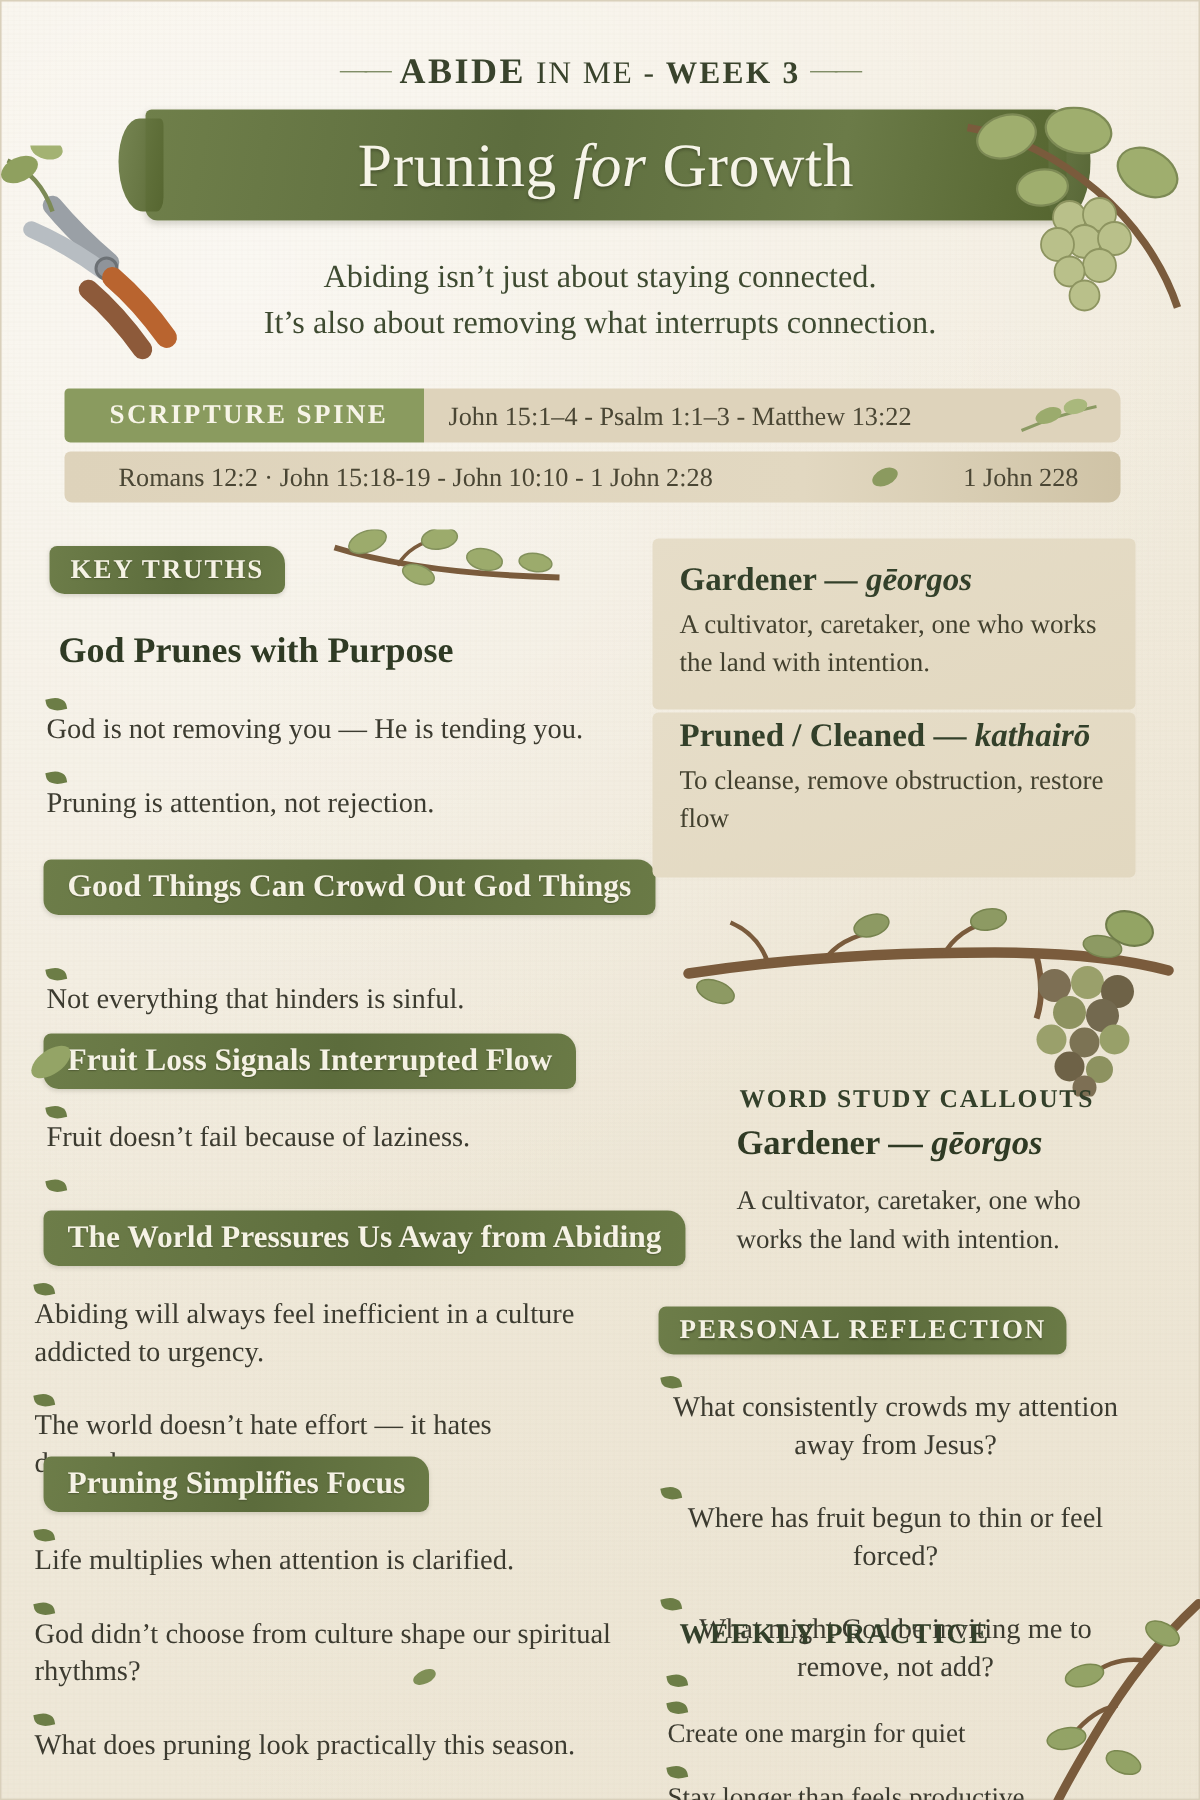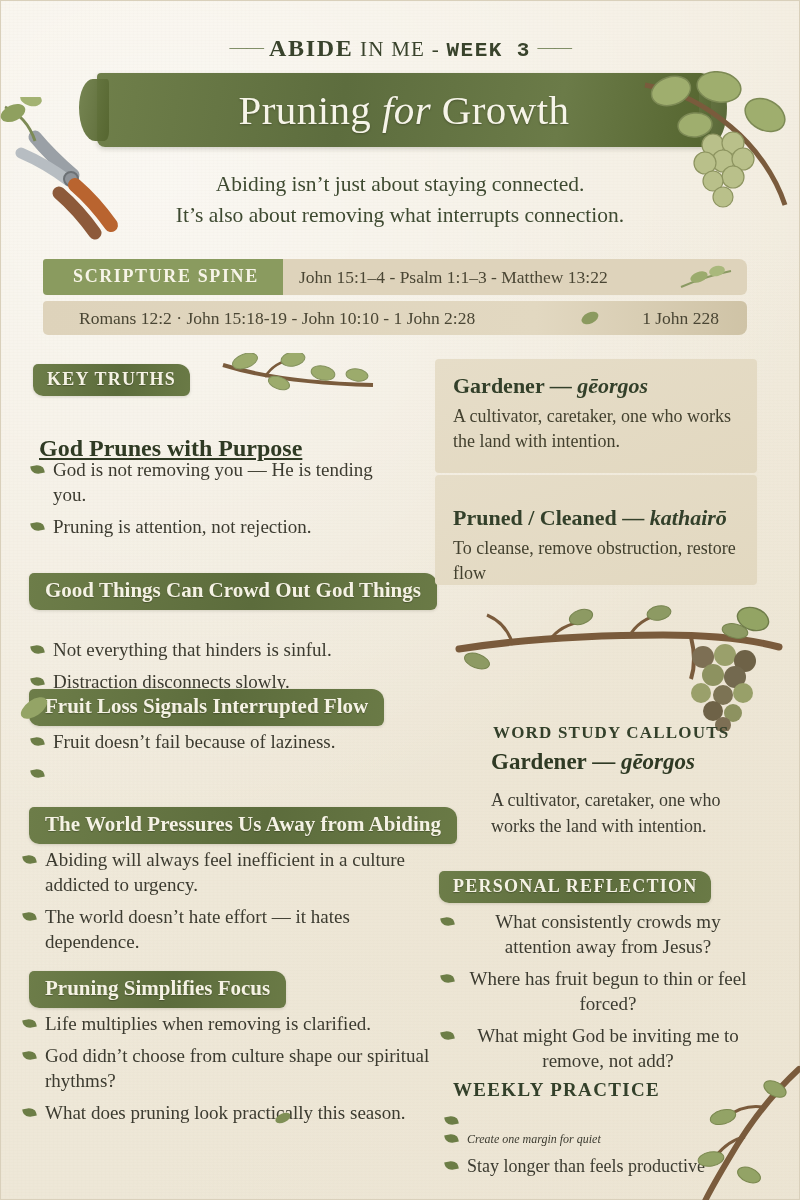--- a/index.html
+++ b/index.html
@@ -39,21 +39,21 @@
   .eyebrow {
     position: absolute;
     top: 34px; left: 0; right: 0;
     text-align: center;
     font-size: 21px;
     letter-spacing: .06em;
     color: #39432c;
   }
   .eyebrow .rule { color: #7d8a63; letter-spacing: -.08em; font-size: 18px; vertical-align: 3px;}
   .eyebrow b { font-weight: bold; font-size: 24px; letter-spacing: .07em;}
-  .eyebrow .wk { font-weight: bold; letter-spacing: .07em; font-family: Liberation Mono, monospace;}
+  .eyebrow .wk { font-weight: bold; letter-spacing: .07em;}
 
   .title-band {
     position: absolute;
     top: 72px; left: 96px;
     width: 614px; height: 74px;
     background: linear-gradient(100deg, #6f7f4a 0%, #5d6d3e 40%, #6b7b48 75%, #55652f 100%);
     box-shadow: 0 2px 5px rgba(70,70,50,.22);
     border-radius: 4px 10px 6px 8px;
   }
   .title-band:before {
@@ -136,20 +136,21 @@
     text-shadow: 0 1px 1px rgba(40,45,25,.4);
   }
   .brush.small { font-size: 18px; letter-spacing: .07em; padding: 5px 14px 6px 14px;}
 
   
   .bullets { position: absolute; }
   .bullet {
     display: flex;
     align-items: flex-start;
     margin-bottom: 7px;
+    flex-direction: column;
   }
   .leaf {
     width: 13px; height: 9px;
     margin: 8px 9px 0 0;
     flex: 0 0 auto;
     background: #6c7d46;
     border-radius: 0 70% 0 70%;
     transform: rotate(-12deg);
   }
   .btext { font-size: 19px; line-height: 25px; color: #3c3b30; }
@@ -264,21 +265,21 @@
     <path d="M46 24 C52 14 62 8 74 6" stroke="#7a5b3c" stroke-width="2.5" fill="none"></path>
     <g fill="#9cab6c" stroke="#83915c" stroke-width="1">
       <ellipse cx="26" cy="8" rx="13" ry="7" transform="rotate(-20 26 8)"></ellipse>
       <ellipse cx="74" cy="6" rx="12" ry="7" transform="rotate(-10 74 6)"></ellipse>
       <ellipse cx="104" cy="20" rx="12" ry="7" transform="rotate(12 104 20)"></ellipse>
       <ellipse cx="138" cy="22" rx="11" ry="6" transform="rotate(8 138 22)"></ellipse>
       <ellipse cx="60" cy="30" rx="11" ry="6" transform="rotate(20 60 30)"></ellipse>
     </g>
   </svg>
 
-  <div class="h2" style="left:38px; top:434px;text-decoration:underline;">God Prunes with Purpose</div>
+  <div class="h2" style="left:38px; top:420px;">God Prunes with Purpose</div>
   <div class="bullets" style="left:30px; top:456px; width:372px;">
     <div class="bullet">
       <span class="leaf"></span>
       <span class="btext">God is not removing you — He is tending you.</span>
     </div>
     <div class="bullet">
       <span class="leaf"></span>
       <span class="btext">Pruning is attention, not rejection.</span>
     </div>
   </div>
@@ -318,21 +319,21 @@
     <div class="bullet">
       <span class="leaf"></span>
       <span class="btext">The world doesn’t hate effort — it hates dependence.</span>
     </div>
   </div>
 
   <div class="brush" style="left:28px; top:970px;">Pruning Simplifies Focus</div>
   <div class="bullets" style="left:22px; top:1010px; width:410px;">
     <div class="bullet">
       <span class="leaf"></span>
-      <span class="btext">Life multiplies when removing is clarified.</span>
+      <span class="btext">Life multiplies when attention is clarified.</span>
     </div>
     <div class="bullet">
       <span class="leaf"></span>
       <span class="btext">God didn’t choose from culture shape our spiritual rhythms?</span>
     </div>
     <div class="bullet">
       <span class="leaf"></span>
       <span class="btext">What does pruning look    practically this season.</span>
     </div>
   </div>
@@ -340,21 +341,21 @@
     <ellipse cx="10" cy="9" rx="8" ry="4.5" fill="#7f8f56" transform="rotate(-25 10 9)"></ellipse>
   </svg>
 
   <div class="card" style="left:434px; top:358px; width:322px; height:114px; padding:14px 18px; box-sizing:border-box;">
     <div class="ttl">
       <span>Gardener — </span><i>gēorgos</i>
     </div>
     <div class="body">A cultivator, caretaker, one who works the land with intention.</div>
   </div>
 
-  <div class="card" style="left:434px; top:474px; width:322px; height:110px; padding:30px 18px; box-sizing:border-box;">
+  <div class="card" style="left:434px; top:474px; width:322px; height:110px; padding:2px 18px; box-sizing:border-box;">
     <div class="ttl">
       <span>Pruned / Cleaned — </span><i>kathairō</i>
     </div>
     <div class="body">To cleanse, remove obstruction, restore flow</div>
   </div>
 
   <svg class="art" style="left:452px; top:604px;" width="330" height="126" viewBox="0 0 330 126">
     <path d="M6 44 C70 34 140 30 210 30 C258 30 296 34 326 42" stroke="#7a5b3c" stroke-width="7" fill="none" stroke-linecap="round"></path>
     <path d="M60 40 C56 26 48 16 34 10" stroke="#7a5b3c" stroke-width="3" fill="none"></path>
     <path d="M96 36 C104 24 118 18 132 16" stroke="#7a5b3c" stroke-width="3" fill="none"></path>
@@ -406,21 +407,21 @@
     </div>
   </div>
 
   <div class="kicker" style="left:452px; top:1078px; font-size:19px;">WEEKLY PRACTICE</div>
   <div class="bullets" style="left:444px; top:1108px; width:310px;">
     <div class="bullet" style="margin-bottom:2px;">
       <span class="leaf" style="margin-top:7px;"></span>
     </div>
     <div class="bullet" style="margin-bottom:2px;">
       <span class="leaf" style="margin-top:7px;"></span>
-      <span class="btext" style="font-size:12px;font-style:italic;">Create one margin for quiet</span>
+      <span class="btext" style="font-size:18px;">Create one margin for quiet</span>
     </div>
     <div class="bullet" style="margin-bottom:2px;">
       <span class="leaf" style="margin-top:7px;"></span>
       <span class="btext" style="font-size:18px;">Stay longer than feels productive</span>
     </div>
   </div>
 
   <svg class="art" style="right:-4px; bottom:-4px;" width="150" height="140" viewBox="0 0 150 140">
     <path d="M146 6 C120 30 98 58 78 92 C66 112 58 126 52 138" stroke="#7a5b3c" stroke-width="6" fill="none" stroke-linecap="round"></path>
     <path d="M110 44 C96 42 84 46 74 54" stroke="#7a5b3c" stroke-width="3" fill="none"></path>

